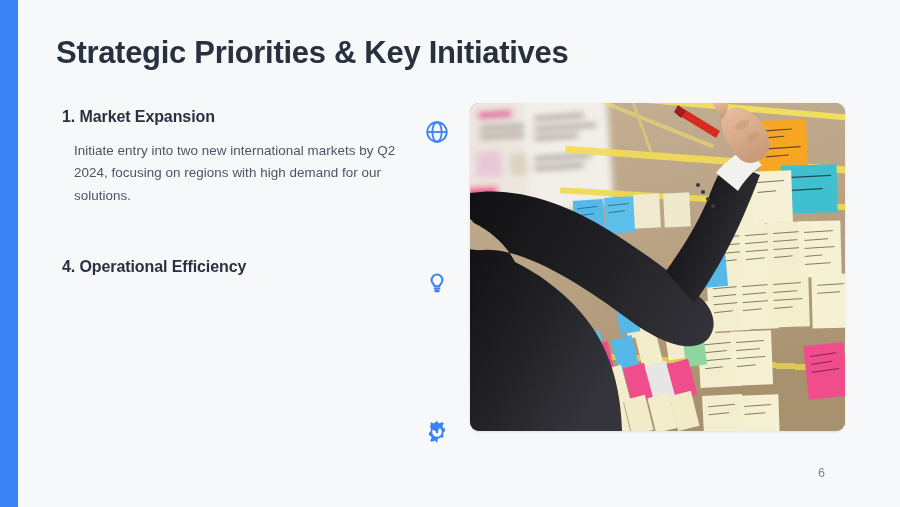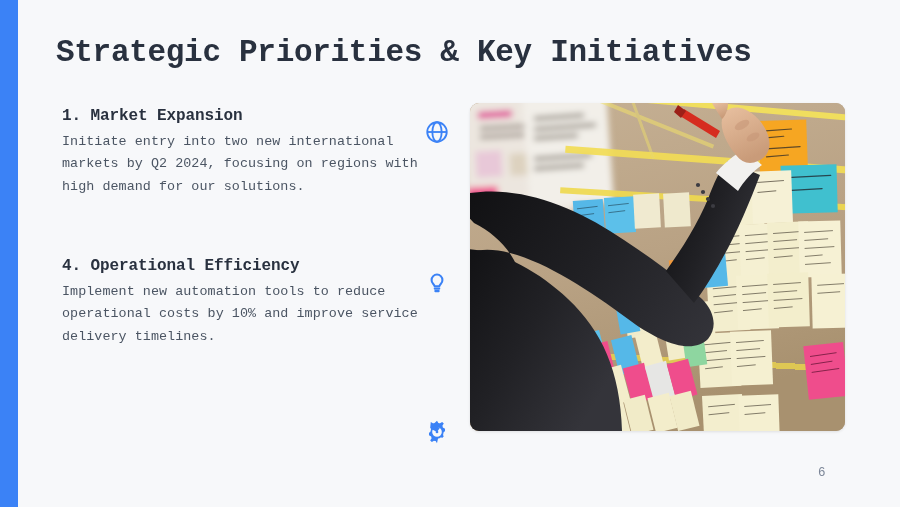--- a/index.html
+++ b/index.html
@@ -13,21 +13,20 @@
     font-family: "Liberation Sans", sans-serif;
     background: #ffffff;
   }
 
   .slide {
     position: relative;
     width: 900px;
     height: 507px;
     background: #f7f8fa;
     overflow: hidden;
-    font-family: Liberation Mono, monospace;
   }
 
   
   .accent-bar {
     position: absolute;
     left: 0;
     top: 0;
     width: 18px;
     height: 507px;
     background: #3b82f6;
@@ -65,21 +64,21 @@
     color: #29313f;
     margin: 0 0 3px 0;
     line-height: 1.35;
     letter-spacing: -0.1px;
   }
 
   .item-body {
     font-size: 13.4px;
     color: #4b5563;
     line-height: 1.68;
-    margin: 0;
+    margin: 12px;
     max-width: 360px;
     letter-spacing: 0.05px;
   }
 
   
   .icon-slot {
     position: absolute;
     width: 26px;
     height: 26px;
     left: 424px;
@@ -125,21 +124,20 @@
   <div class="items-col">
 
     <div class="item">
       <div class="item-heading">1. Market Expansion</div>
       <div class="item-body">Initiate entry into two new international markets by Q2 2024, focusing on regions with high demand for our solutions.</div>
     </div>
 
 
     <div class="item">
       <div class="item-heading">4. Operational Efficiency</div>
-      <div class="item-body">Implement new automation tools to reduce operational costs by 10% and improve service delivery timelines.</div>
     </div>
 
   </div>
 
   <div class="icon-slot" id="icon-globe">
     <svg viewBox="0 0 24 24" fill="none" stroke="#3b82f6" stroke-width="1.7">
       <circle cx="12" cy="12" r="9"></circle>
       <line x1="3" y1="12" x2="21" y2="12"></line>
       <ellipse cx="12" cy="12" rx="4.3" ry="9"></ellipse>
     </svg>

